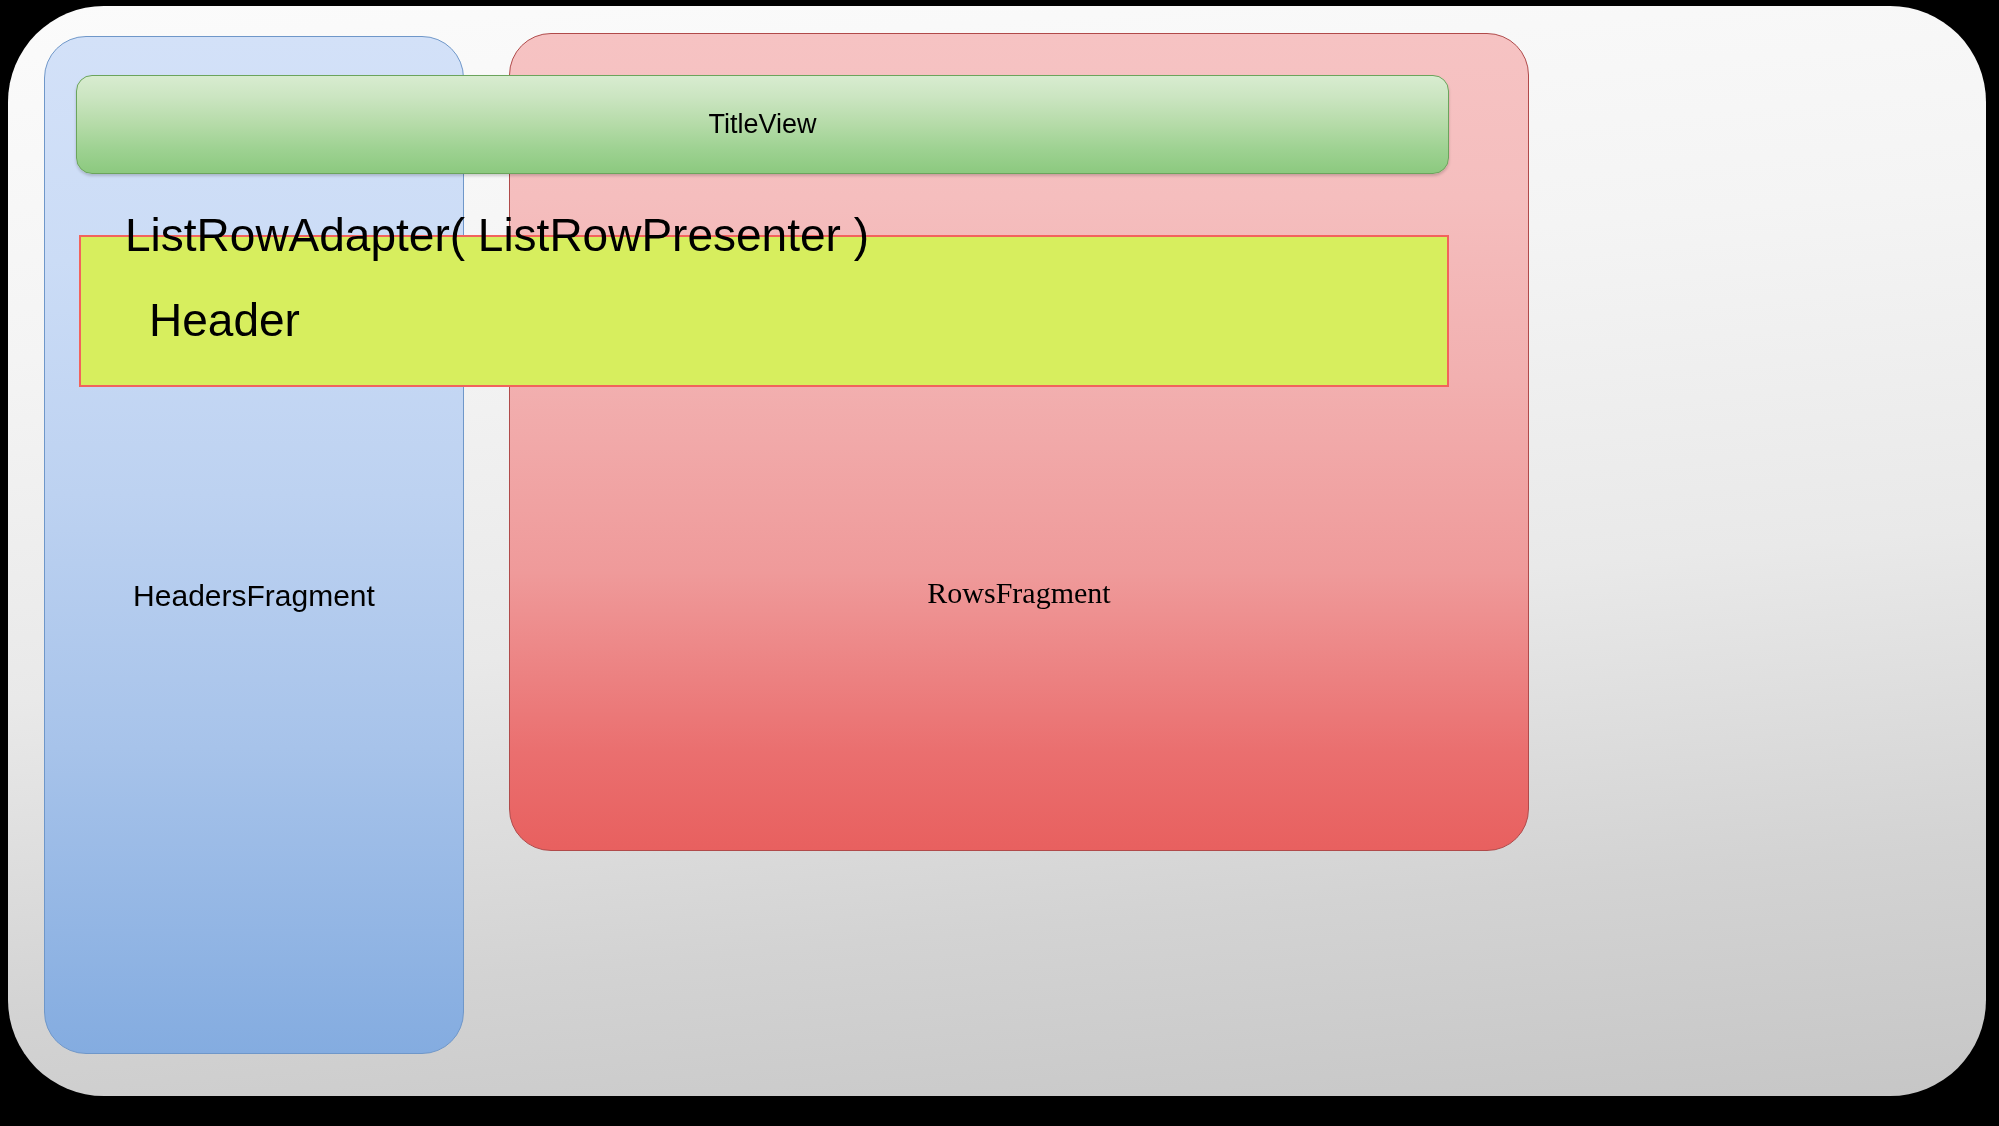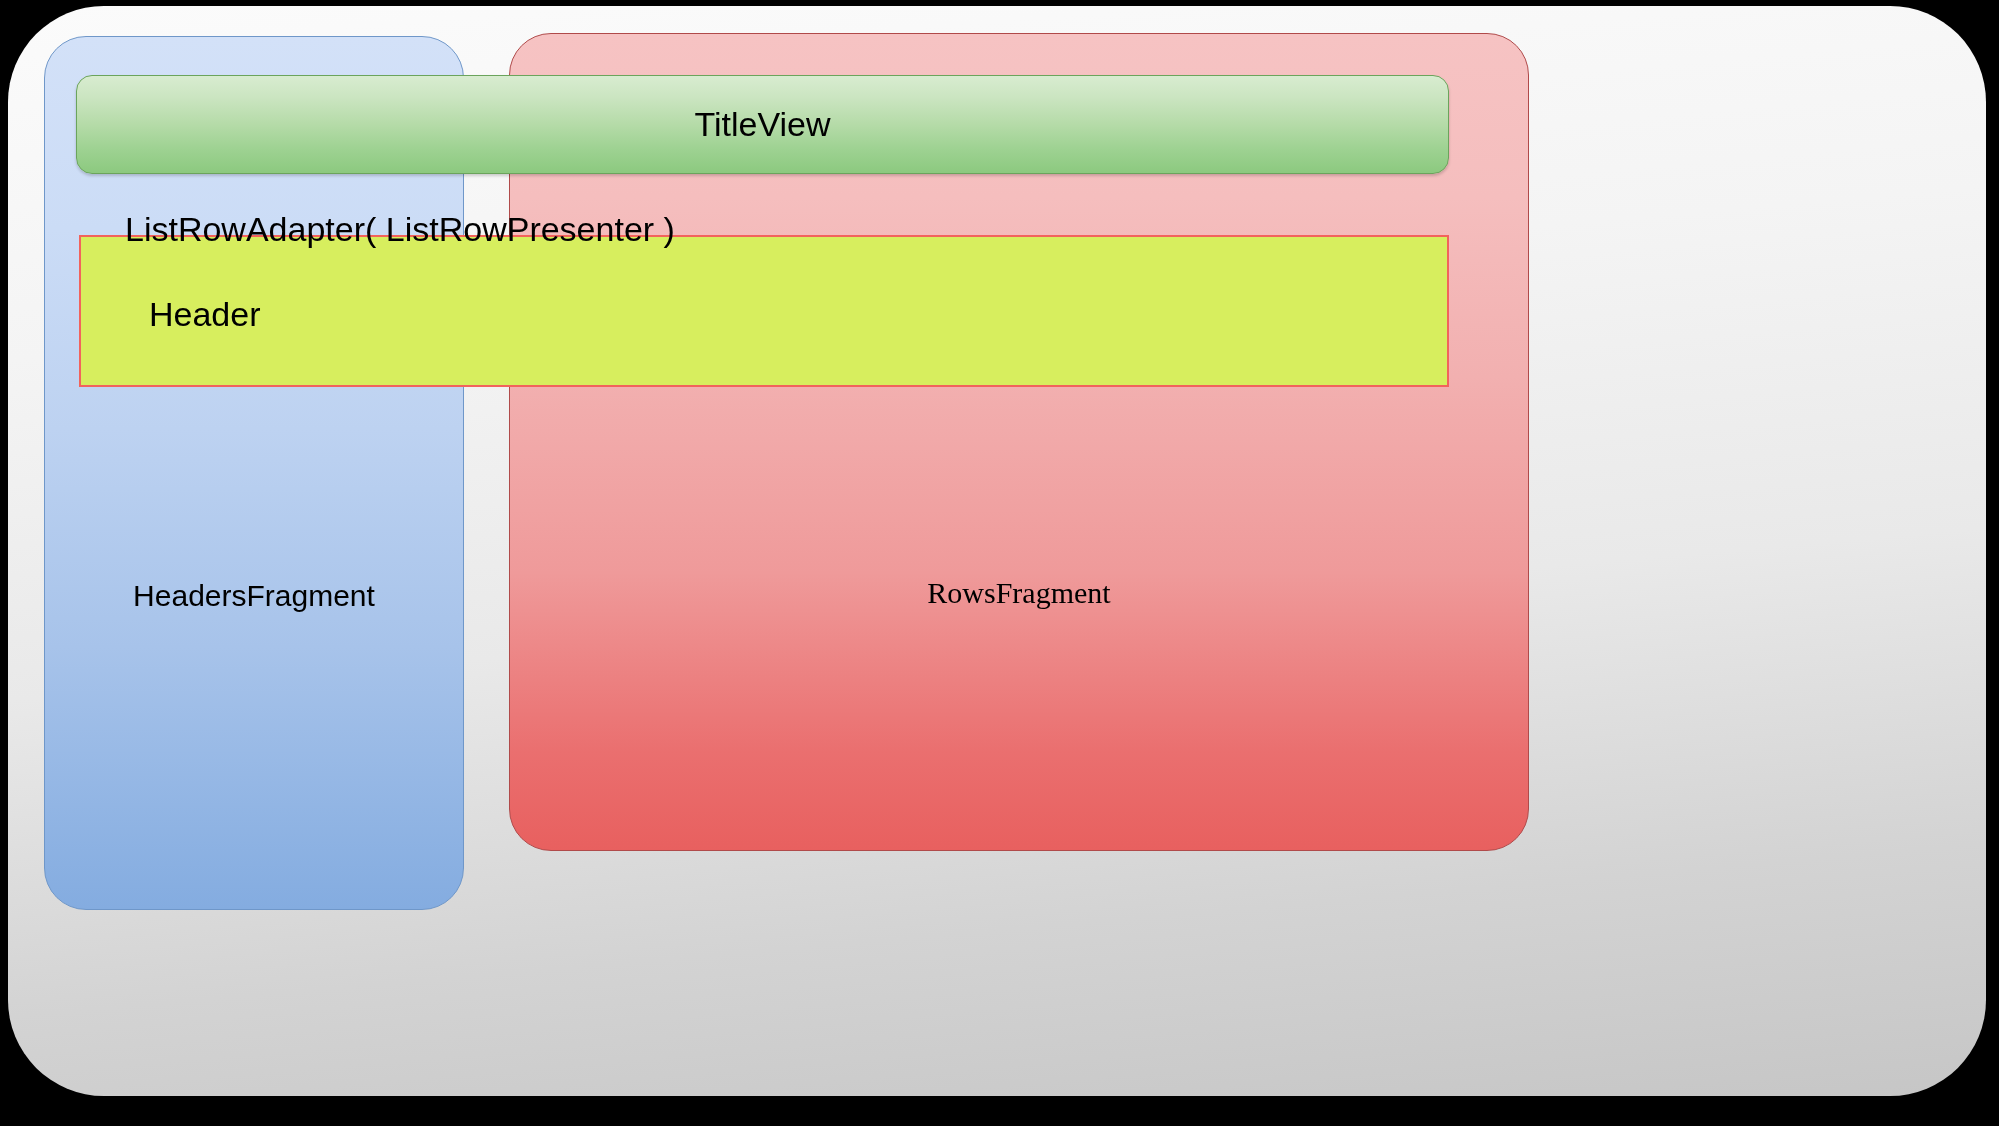--- a/index.html
+++ b/index.html
@@ -32,21 +32,21 @@
     background: linear-gradient(175deg, #fbfbfb 0%, #f4f4f4 28%, #e9e9e9 55%, #d3d3d3 80%, #c6c6c6 100%);
     box-shadow: 0 10px 18px rgba(0,0,0,0.55), 0 2px 5px rgba(0,0,0,0.4);
   }
 
   
   .panel-headers {
     position: absolute;
     left: 36px;
     top: 30px;
     width: 420px;
-    height: 874px;
+    height: 1018px;
     border-radius: 42px;
     background: linear-gradient(180deg, #d3e1f8 0%, #cbdcf6 22%, #bdd2f1 45%, #a7c3ea 70%, #84ace0 100%);
     border: 1px solid #6f97c9;
     box-sizing: border-box;
   }
 
   
   .panel-rows {
     position: absolute;
     left: 501px;
@@ -81,40 +81,40 @@
     border-radius: 16px;
     background: linear-gradient(180deg, #d8ecd0 0%, #cbe5c1 22%, #b5dba8 50%, #9ed292 75%, #8cc97f 100%);
     border: 1px solid #6ba45c;
     box-sizing: border-box;
     display: flex;
     align-items: center;
     justify-content: center;
     box-shadow: 0 2px 3px rgba(0,0,0,0.18);
   }
   .title-view-label {
-    font-size: 34px;
+    font-size: 27px;
     color: #000000;
   }
 
   
   .listrow-box {
     position: absolute;
     left: 71px;
     top: 229px;
     width: 1370px;
     height: 152px;
     background: #d7ee5e;
     border: 2px solid #f2635c;
     box-sizing: border-box;
   }
 
   
   .float-text {
     position: absolute;
-    font-size: 34px;
+    font-size: 46px;
     color: #000000;
     white-space: nowrap;
     line-height: 1;
   }
   .txt-listrow-presenter { left: 117px; top: 206px; }
   .txt-header            { left: 141px; top: 291px; }
   .txt-card-presenter    { left: 616px; top: 291px; }
 </style>
 </head>
 <body>

